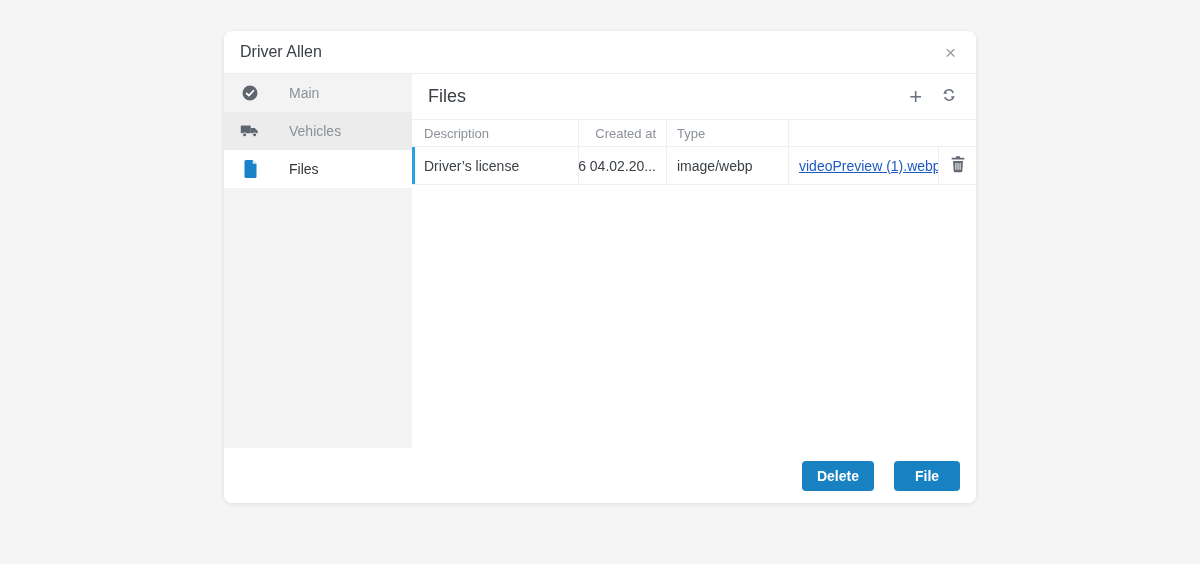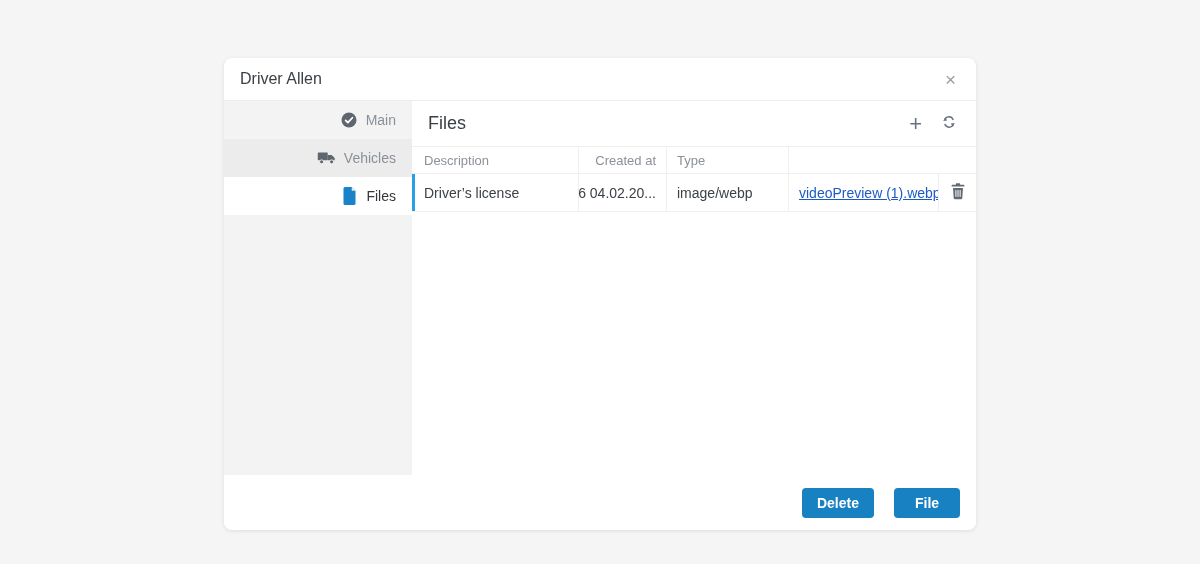--- a/index.html
+++ b/index.html
@@ -9,21 +9,21 @@
     --icon-gray:#6b7280;
   }
   *{box-sizing:border-box;margin:0;padding:0;}
   body{
     font-family:"Liberation Sans","DejaVu Sans",sans-serif;
     background:#f5f5f5;
     width:1200px;height:564px;overflow:hidden;
   }
   .stage{position:relative;width:1200px;height:564px;background:#f5f5f5;}
   .modal{
-    position:absolute;left:224px;top:58px;width:752px;height:472px;
+    position:absolute;left:224px;top:31px;width:752px;height:472px;
     background:#ffffff;border-radius:8px;
     box-shadow:0 1px 4px rgba(0,0,0,0.10);
     display:flex;flex-direction:column;overflow:hidden;
   }
   
   .modal-header{
     height:43px;flex:0 0 43px;display:flex;align-items:center;
     padding:0 16px;border-bottom:1px solid #ededed;
   }
   .modal-title{font-size:16px;color:#3b4045;}
@@ -32,22 +32,22 @@
     color:#9aa0a6;font-size:19px;line-height:1;padding:2px 4px;
     font-family:inherit;
   }
   
   .modal-body{flex:1;display:flex;min-height:0;}
   .sidebar{
     width:188px;flex:0 0 188px;background:#f3f3f3;
     display:flex;flex-direction:column;
   }
   .side-item{
-    height:38px;display:flex;align-items:center;gap:7px;
-    padding:0 16px;cursor:pointer;font-size:14px;color:#8a9099;justify-content:flex-end;
+    height:38px;display:flex;align-items:center;gap:29px;
+    padding:0 16px;cursor:pointer;font-size:14px;color:#8a9099;
   }
   .side-item .ic{width:20px;display:flex;justify-content:center;flex:0 0 20px;}
   .side-item.shaded{background:#ececec;}
   .side-item.active{background:#ffffff;color:#33373c;}
   
   .content{flex:1;display:flex;flex-direction:column;min-width:0;}
   .panel-header{
     height:45px;flex:0 0 45px;display:flex;align-items:center;
     padding:0 16px;
   }

